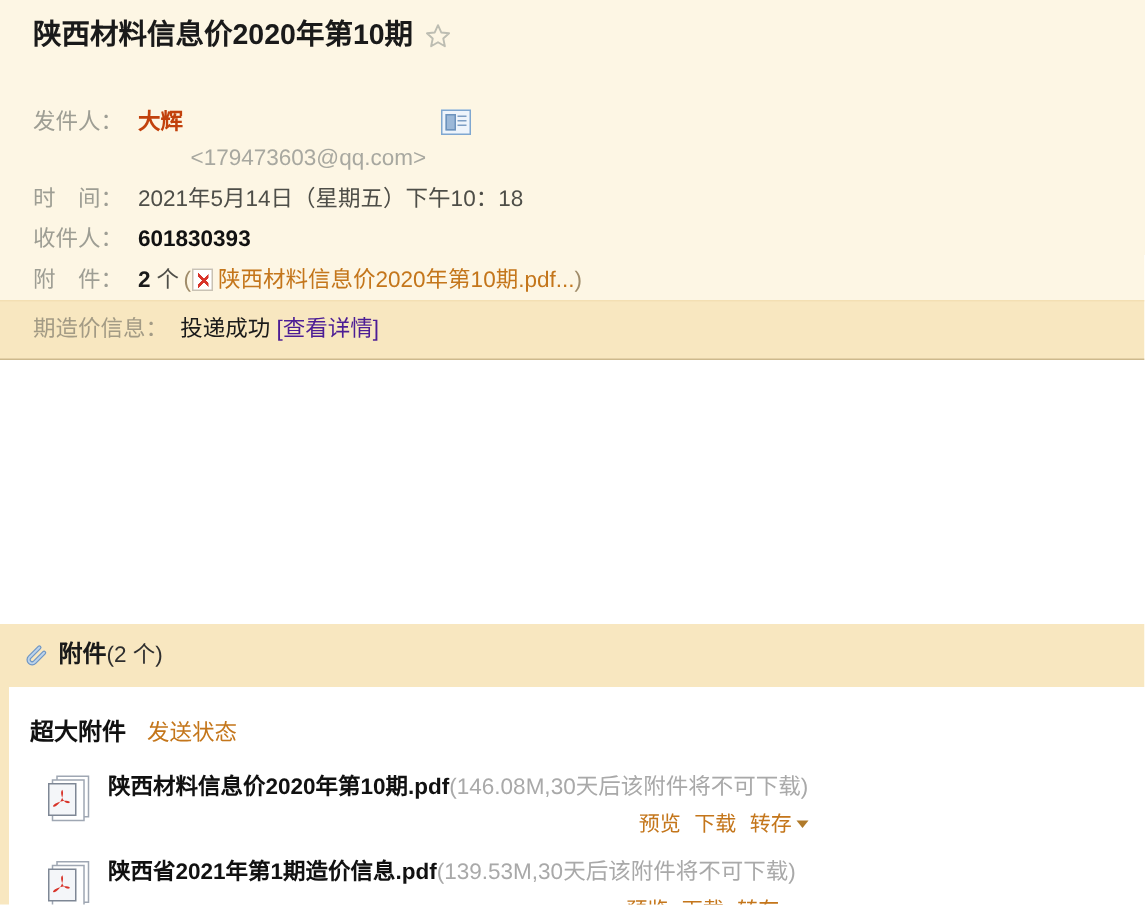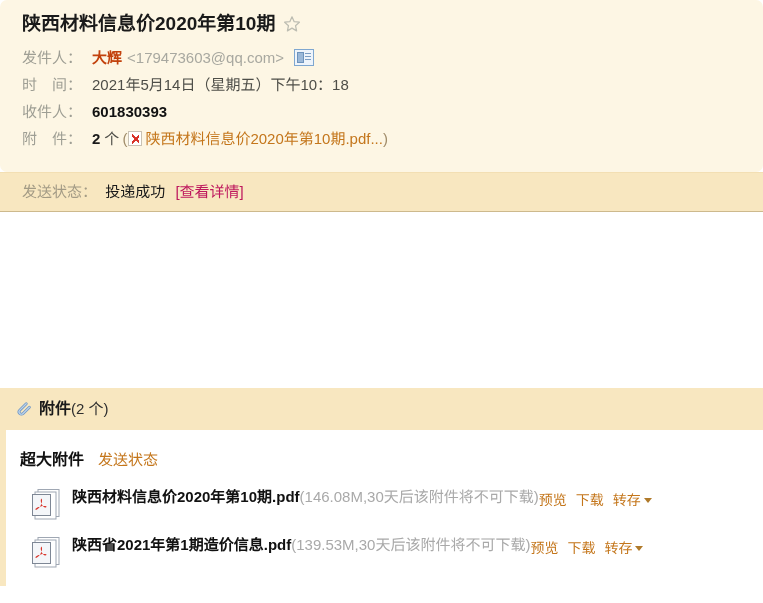--- a/index.html
+++ b/index.html
@@ -8,22 +8,21 @@
     background:#ffffff;
     font-family:"Liberation Sans","DejaVu Sans",sans-serif;
     font-size:15px;
     color:#000;
     overflow:hidden;
     position:relative;
   }
   
   #mail-header{
     background:#fdf6e4;
-    padding:10px 0 20px 0;
-    border-radius:7px;
+    padding:10px 0 0 0;
   }
   #mail-subject-row{
     display:flex;align-items:center;
     padding:2px 0 8px 22px;
   }
   #mail-subject{
     font-size:19px;
     font-weight:bold;
     color:#1a1a1a;
     letter-spacing:0px;
@@ -50,20 +49,21 @@
     letter-spacing:0px;
   }
   .sender-name{
     color:#c2410c;
     font-weight:bold;
     margin-right:5px;
   }
   .addr{
     color:#a8a8a0;
     font-weight:normal;
+    margin-top:48px;
   }
   .recipient-name{
     color:#111;
     font-weight:bold;
     margin-right:10px;
   }
   .datetext{color:#4e4e48;}
   #contact-card-icon{
     display:inline-block;
     width:20px;height:17px;
@@ -115,22 +115,21 @@
     border-top:1px solid #f3dfb3;
     border-bottom:1px solid #cdb98d;
     padding:9px 0 9px 22px;
     font-size:15px;
     line-height:20px;
     white-space:nowrap;
   }
   #send-status-label{color:#a39b85;}
   #send-status-value{color:#1a1a1a;margin-left:4px;}
   #send-status-detail{
-    color:#be185d;
-    margin-left:6px;
+    color:#4c1d95;
     text-decoration:none;
     cursor:pointer;
   }
   
   #mail-body{
     background:#ffffff;
     height:175px;
   }
   
   #attachment-panel{
@@ -176,21 +175,21 @@
   .attachment-item{
     display:flex;
     padding:6px 0 6px 24px;
   }
   .pdf-icon{
     width:32px;height:34px;
     flex:none;
     margin:2px 10px 0 0;
     position:relative;
   }
-  .att-text-col{display:flex;flex-direction:row;}
+  .att-text-col{display:flex;flex-direction:column;align-items:flex-end;}
   .att-name-line{
     font-size:15px;line-height:21px;white-space:nowrap;
   }
   .att-filename{
     color:#111;font-weight:bold;
     text-decoration:none;cursor:pointer;
   }
   .att-meta{color:#a9a9a9;font-weight:normal;}
   .att-actions{
     margin-top:4px;
@@ -247,21 +246,21 @@
     <span class="att-unit" style="margin:0 3px 0 4px;">个</span>
     <span class="paren">(</span>
     <span class="pdf-mini"></span>
     <span class="attach-link">陕西材料信息价2020年第10期.pdf...</span>
     <span class="paren">)</span>
   </div>
 
 </div>
 
 <div id="send-status-bar">
-  <span id="send-status-label">发送状态：</span>
+  <span id="send-status-label">期造价信息：</span>
   <span id="send-status-value">投递成功</span>
   <span id="send-status-detail">[查看详情]</span>
 </div>
 
 <div id="mail-body"></div>
 
 <div id="attachment-panel">
 
   <div id="attachment-panel-header">
     <span id="clip-icon">

